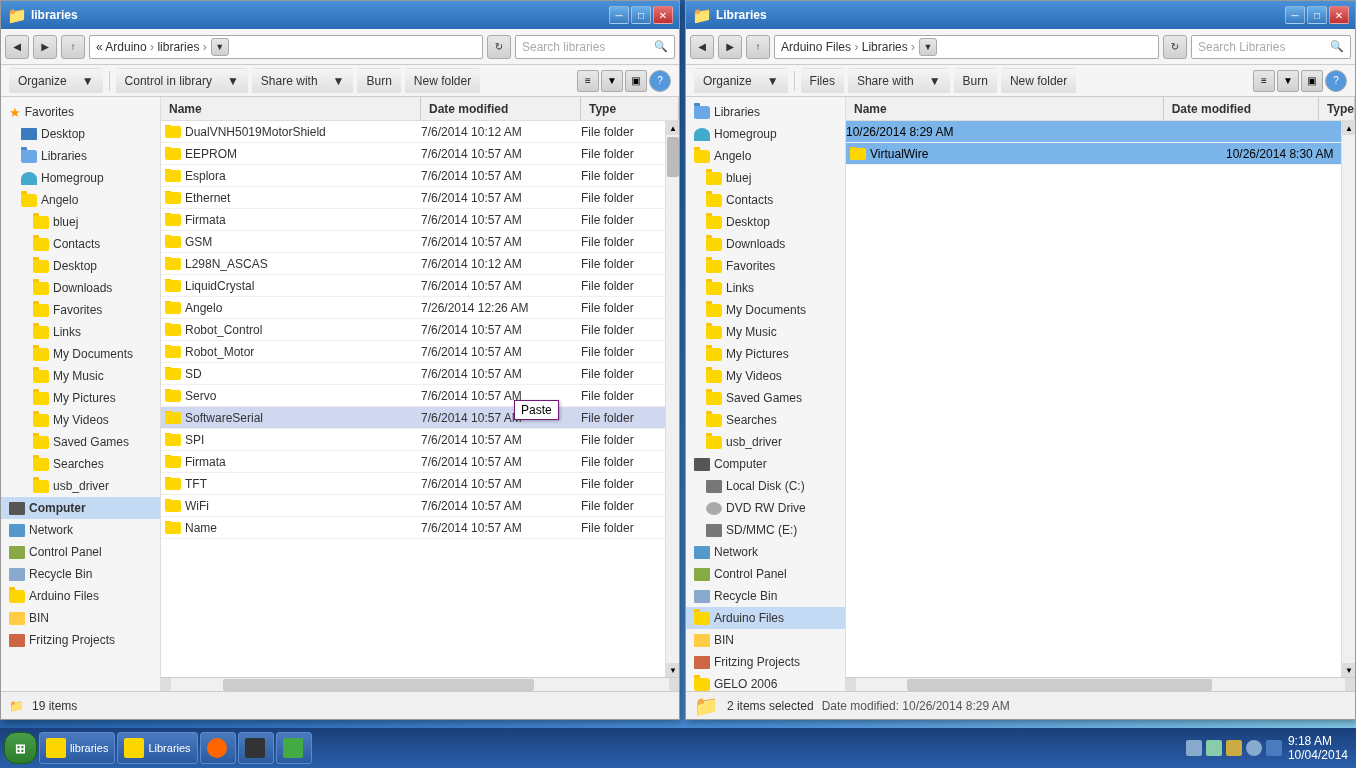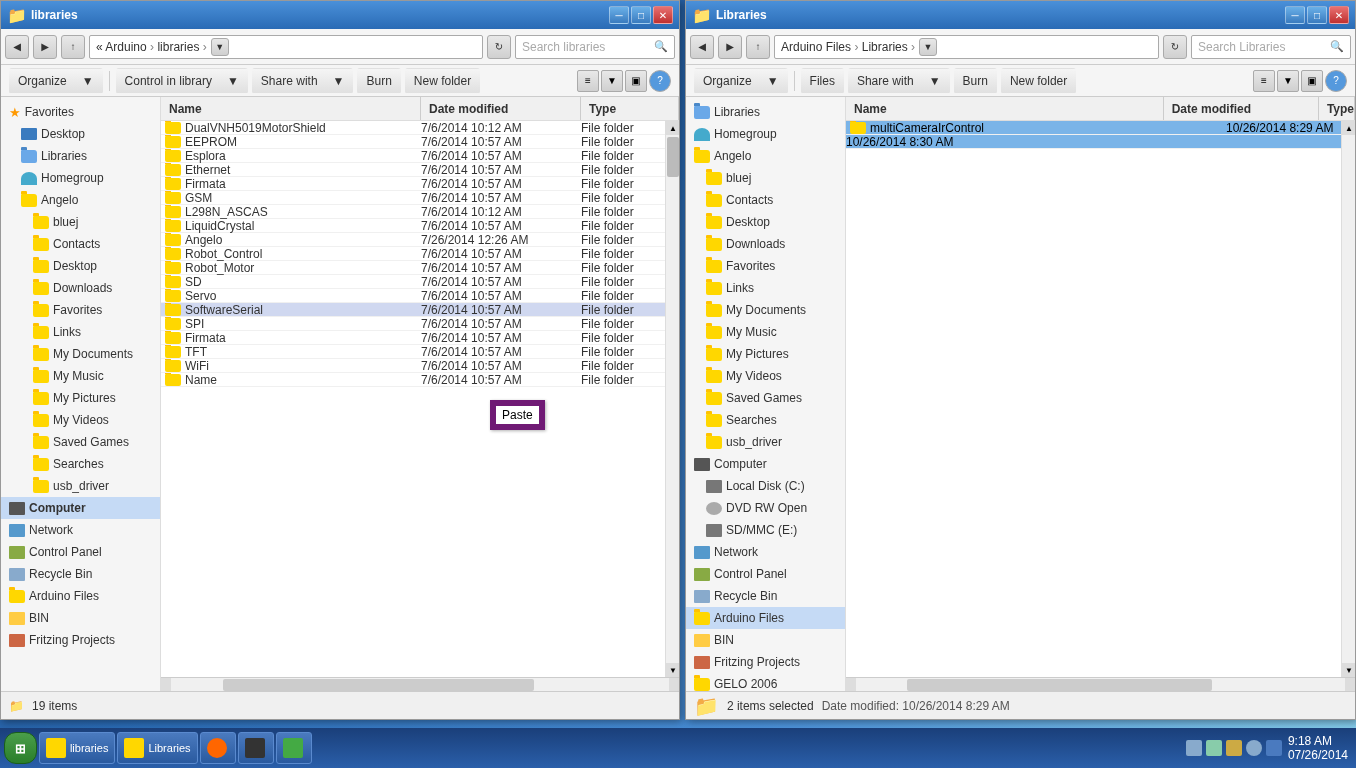--- a/index.html
+++ b/index.html
@@ -216,21 +216,21 @@
       color: #333;
       padding: 0;
       position: sticky;
       top: 0;
       z-index: 1;
     }
 
     .file-row {
       display: flex;
       align-items: center;
-      height: 14px;
+      height: 22px;
       border-bottom: 1px solid #f0f0f0;
       cursor: pointer;
       font-size: 12px;
       color: #333;
     }
     .file-row.selected { background: #7ab4e8; color: #000; }
     .file-row.paste-row { background: #d0d8f0; }
 
     .file-cell-name {
       width: 260px;
@@ -375,26 +375,26 @@
       width: 6px;
       height: 3px;
       background: #ffc200;
       border-radius: 1px 1px 0 0;
     }
 
     
     .paste-tooltip {
       position: absolute;
       background: white;
-      border: 6px solid #701a75;
+      border: 1px solid #701a75;
       padding: 2px 6px;
       font-size: 12px;
       box-shadow: 1px 1px 3px rgba(0,0,0,0.3);
       z-index: 50;
-      left: 490px;
+      left: 514px;
       top: 400px;
     }
 
     .col-header-btn {
       cursor: pointer;
       display: flex;
       align-items: center;
       height: 100%;
       padding-left: 8px;
       border-right: 1px solid #ccc;
@@ -904,21 +904,21 @@
       <div class="sidebar-item">
         <span class="icon-computer"></span>
         <span>Computer</span>
       </div>
       <div class="sidebar-item indent1">
         <span class="icon-disk"></span>
         <span>Local Disk (C:)</span>
       </div>
       <div class="sidebar-item indent1">
         <span class="icon-dvd"></span>
-        <span>DVD RW Open</span>
+        <span>DVD RW Drive</span>
       </div>
       <div class="sidebar-item indent1">
         <span class="icon-disk"></span>
         <span>SD/MMC (E:)</span>
       </div>
       <div class="sidebar-item">
         <span class="icon-network"></span>
         <span>Network</span>
       </div>
       <div class="sidebar-item">
@@ -949,28 +949,28 @@
 
     <div style="flex:1;display:flex;flex-direction:column;overflow:hidden;">
       <div class="file-list-header">
         <div class="col-header-btn" style="width:370px;">Name</div>
         <div class="col-header-btn" style="width:180px;">Date modified</div>
         <div class="col-header-btn" style="flex:1;">Type</div>
       </div>
       <div style="display:flex;flex:1;overflow:hidden;">
         <div class="file-list" id="file-list-right">
         <div class="file-row selected">
+      <div class="file-cell-date-right">10/26/2014 8:29 AM</div>
+
+    </div>
+            <div class="file-row selected">
       <div class="file-cell-name-right">
         <span class="folder-icon-sm"></span>
-        <span>multiCameraIrControl</span>
-      </div>
-      <div class="file-cell-date-right">10/26/2014 8:29 AM</div>
-
-    </div>
-            <div class="file-row selected">
+        <span>VirtualWire</span>
+      </div>
       <div class="file-cell-date-right">10/26/2014 8:30 AM</div>
 
     </div>
           </div>
         <div class="scroll-track-v">
           <div class="scroll-btn">▲</div>
           <div style="flex:1;"></div>
           <div class="scroll-btn">▼</div>
         </div>
       </div>
@@ -1018,15 +1018,15 @@
   <div class="taskbar-sep"></div>
   <div class="system-tray">
     <div class="tray-icon"></div>
     <div class="tray-icon" style="background:#88ccaa;"></div>
     <div class="tray-icon" style="background:#ccaa44;"></div>
     <div class="tray-icon" style="background:#88aacc;border-radius:50%;"></div>
     <div class="tray-icon" style="background:#4a7abf;"></div>
   </div>
   <div class="clock">
     <div>9:18 AM</div>
-    <div>07/26/2014</div>
+    <div>10/04/2014</div>
   </div>
 </div>
 
 </body></html>

